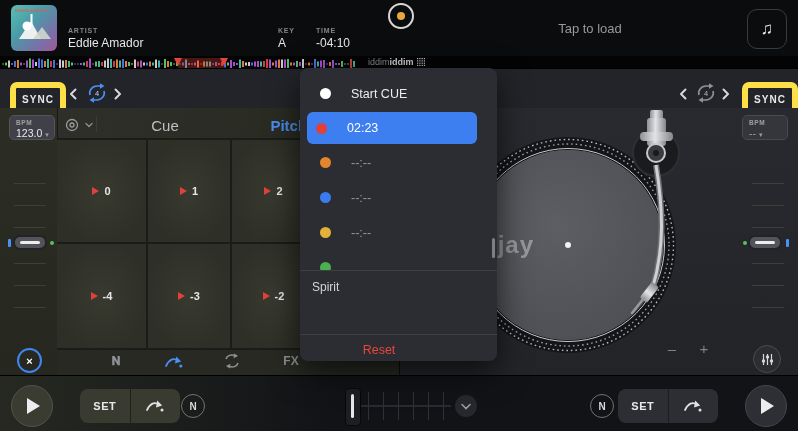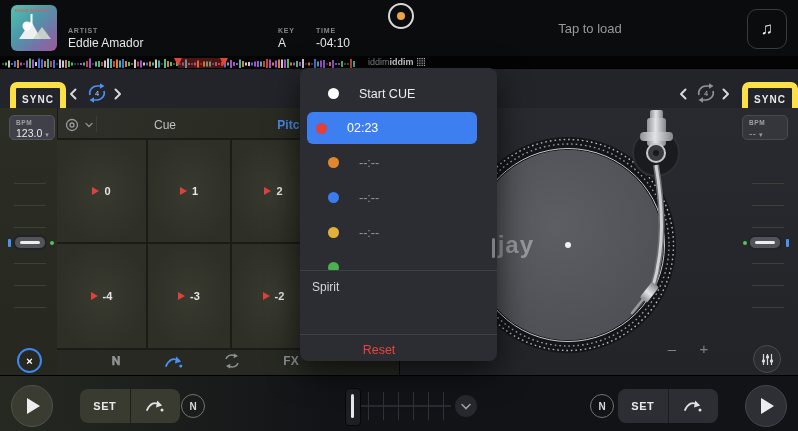--- a/index.html
+++ b/index.html
@@ -43,21 +43,21 @@
   .bpm-box{top:115px;width:46px;height:25px;border-radius:5px;padding-left:6px;box-sizing:border-box;}
   .bpm-box .bl{display:block;font-size:6.5px;color:#9fa0a4;letter-spacing:.6px;margin-top:3px;font-weight:bold;}
   .bpm-box .bv{display:block;font-size:10.5px;color:#e8e8ea;margin-top:1px;}
   .bpm-left{left:9px;background:#404148;border:1px solid #54555b;}
   .bpm-right{left:742px;background:#35363b;border:1px solid #494a4f;}
   .bpm-right .bv{color:#9a9b9f;}
   .bpm-caret{font-size:7px;color:#9a9b9f;}
 
   .tabbar{left:57px;top:113px;width:342px;height:24px;display:flex;align-items:center;}
   .tab-sep{left:96px;top:116px;width:1px;height:16px;background:#3c3d38;}
-  .tab{font-size:12px;color:#bfbfc3;}
+  .tab{font-size:15px;color:#bfbfc3;}
   .tab.active{color:#4a8df0;font-weight:bold;}
 
   .pad-cell{box-sizing:border-box;border-right:2px solid #1b1c17;border-top:2px solid #1b1c17;
             background:radial-gradient(ellipse at 50% 50%,#383a30 0%,#2e3027 75%);
             display:flex;align-items:center;justify-content:center;gap:5px;}
   .pad-num{font-size:11px;font-weight:bold;color:#e6e6e8;}
   .tri-red{width:0;height:0;border-left:7px solid #e0413a;border-top:4.5px solid transparent;border-bottom:4.5px solid transparent;}
 
   .deck-toolbar{left:57px;top:348px;width:342px;height:27px;background:#272922;border-top:2px solid #1b1c17;}
   .tool-ic{top:350px;width:24px;height:22px;display:flex;align-items:center;justify-content:center;
@@ -77,21 +77,21 @@
                 letter-spacing:1px;color:#97989c;}
   .zoom-minus{left:664px;top:340px;width:16px;height:16px;color:#808186;font-size:15px;text-align:center;}
   .zoom-plus{left:696px;top:340px;width:16px;height:16px;color:#808186;font-size:15px;text-align:center;}
   .mixer-btn{left:753px;top:345px;width:26px;height:26px;border-radius:50%;background:#2c2d31;
              border:1px solid #4a4b50;display:flex;align-items:center;justify-content:center;}
 
   
   .popup{left:300px;top:68px;width:197px;height:293px;background:#2b2d32;border-radius:8px;
          box-shadow:0 10px 32px rgba(0,0,0,.65);z-index:40;}
   .cue-list{position:absolute;left:0;top:0;width:197px;height:202px;overflow:hidden;padding-top:8px;box-sizing:border-box;}
-  .cue-row{position:relative;height:35px;display:flex;align-items:center;padding-left:28px;box-sizing:border-box;}
+  .cue-row{position:relative;height:35px;display:flex;align-items:center;padding-left:20px;box-sizing:border-box;}
   .cue-row.selected{margin:1px 20px 1px 7px;height:32px;border-radius:6px;padding-left:9px;}
   .cue-dot{width:11px;height:11px;border-radius:50%;flex:none;}
   .cue-label{margin-left:20px;font-size:12.5px;color:#98989d;}
   .cue-row.first .cue-label{color:#ececee;}
   .cue-row.selected .cue-label{color:#fff;}
   .popup-scrollbar{left:492px;top:238px;width:3px;height:20px;border-radius:2px;background:#7e7f84;z-index:41;}
   .popup-div{position:absolute;left:0;width:197px;height:1px;background:#3e4045;}
   .scale-label{position:absolute;left:12px;top:212px;font-size:12px;color:#d4d4d8;}
   .scale-select{position:absolute;left:9px;top:231px;width:179px;height:24px;border-radius:6px;background:#3a3c41;
                 display:flex;align-items:center;box-sizing:border-box;padding:0 10px;}

